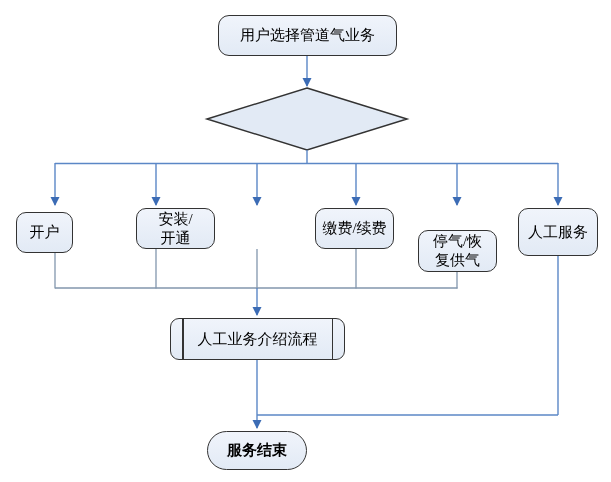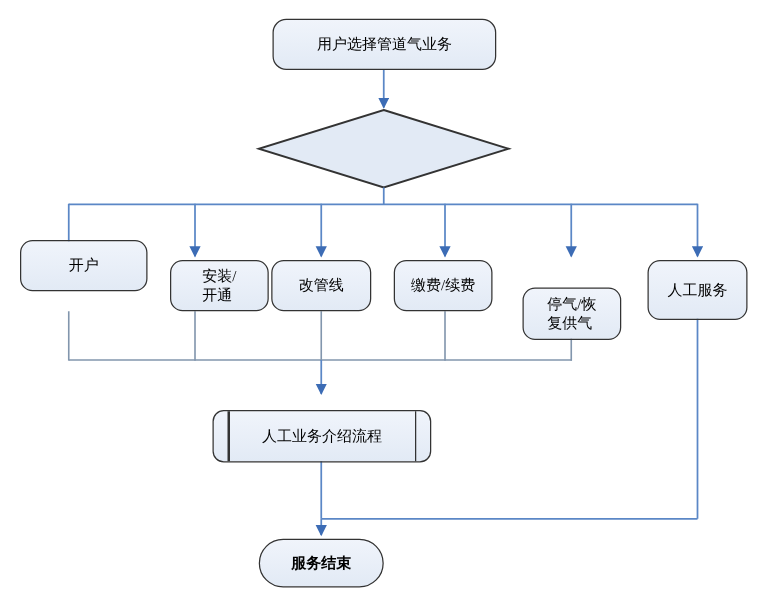--- a/index.html
+++ b/index.html
@@ -26,21 +26,22 @@
     stroke: var(--shape-border, #333333);
     stroke-width: 1.5;
   }
   .node {
     position: absolute;
     border: 1.5px solid var(--shape-border, #333333);
     background: linear-gradient(180deg, var(--shape-fill-top, #f0f4fb), var(--shape-fill-bottom, #dfe8f3));
     display: flex;
     align-items: center;
     justify-content: center;
-    font-size: 12px;
+    text-align: center;
+    font-size: 15px;
     line-height: 1.25;
   }
   .terminator { border-radius: 11px; }
   .stadium    { border-radius: 20px; }
   .opt-box    { border-radius: 10px; }
   .opt-label  { white-space: pre-line; }
   .diamond-label {
     position: absolute;
     display: flex;
     align-items: center;
@@ -57,27 +58,27 @@
     top: 0; bottom: 0;
     width: 1.5px;
     background: var(--shape-border, #333333);
   }
   .predef .bar.left  { left: 11px; }
   .predef .bar.right { right: 11px; }
 
   
   .n-start    { left: 218px; top: 15px;  width: 179px; height: 41px; }
   .n-decision { left: 207px; top: 88px;  width: 200px; height: 62px; }
-  .n-opt1 { left: 16px;  top: 192px; width: 102px; height: 41px; }
+  .n-opt1 { left: 16px;  top: 212px; width: 57px; height: 41px; }
   .n-opt2 { left: 117px; top: 208px; width: 79px; height: 41px; margin-left: 19px; }
   .n-opt3 { left: 217px; top: 208px; width: 80px; height: 41px; }
   .n-opt4 { left: 315px; top: 208px; width: 79px; height: 41px; }
   .n-opt5 { left: 418px; top: 212px; width: 79px; height: 42px; margin-top: 18px; }
   .n-opt6 { left: 518px; top: 208px; width: 80px; height: 48px; }
-  .n-process { left: 170px; top: 328px; width: 175px; height: 42px; }
+  .n-process { left: 170px; top: 318px; width: 175px; height: 42px; }
   .n-end     { left: 207px; top: 431px; width: 100px; height: 39px; font-weight: bold; }
 </style>
 </head>
 <body>
 
 <div class="canvas">
 
   <svg class="wires" viewBox="0 0 611 482" xmlns="http://www.w3.org/2000/svg">
     <defs>
       <marker id="ah" markerUnits="userSpaceOnUse" markerWidth="10" markerHeight="10" refX="8" refY="4.5" orient="auto">
@@ -121,23 +122,20 @@
   </div>
 
 
   <div class="node opt-box n-opt1">
     <span class="opt-label">开户</span>
   </div>
   <div class="node opt-box n-opt2">
     <span class="opt-label">安装/
 开通</span>
   </div>
-  <div class="node opt-box n-opt3">
-    <span class="opt-label">改管线</span>
-  </div>
   <div class="node opt-box n-opt4">
     <span class="opt-label">缴费/续费</span>
   </div>
   <div class="node opt-box n-opt5">
     <span class="opt-label">停气/恢
 复供气</span>
   </div>
   <div class="node opt-box n-opt6">
     <span class="opt-label">人工服务</span>
   </div>

